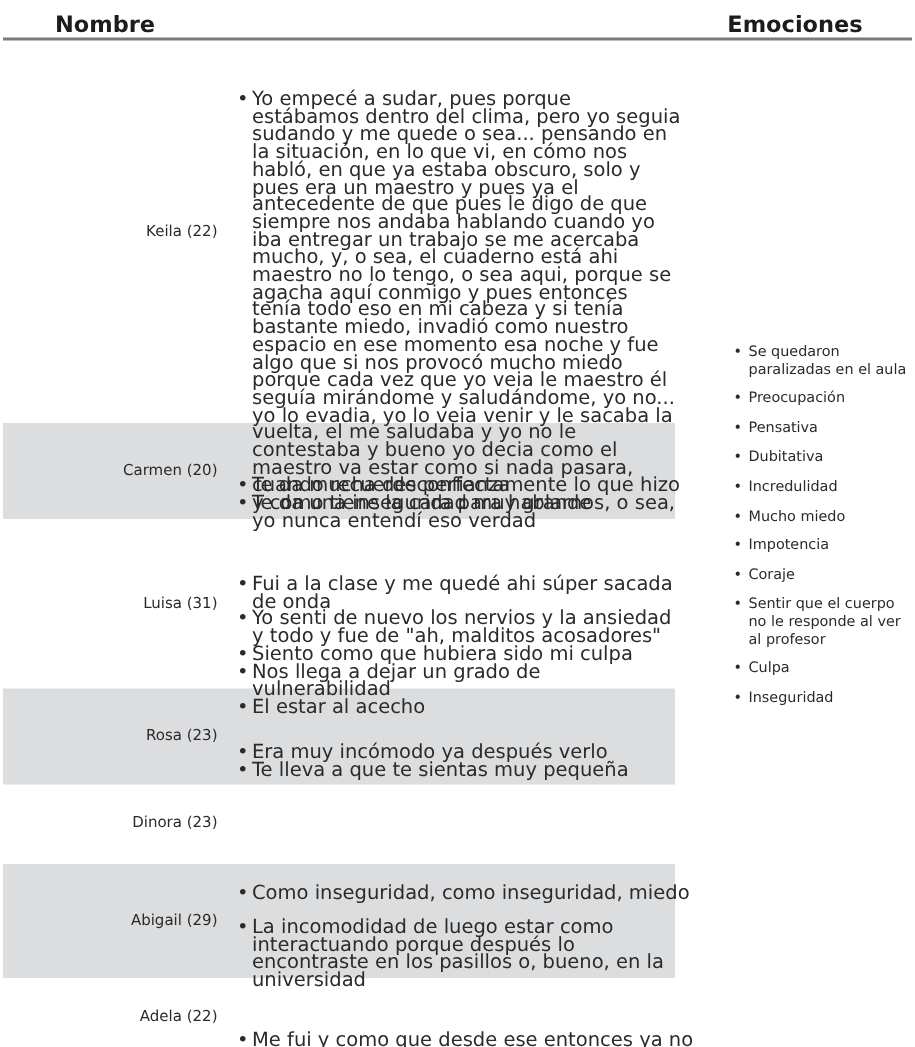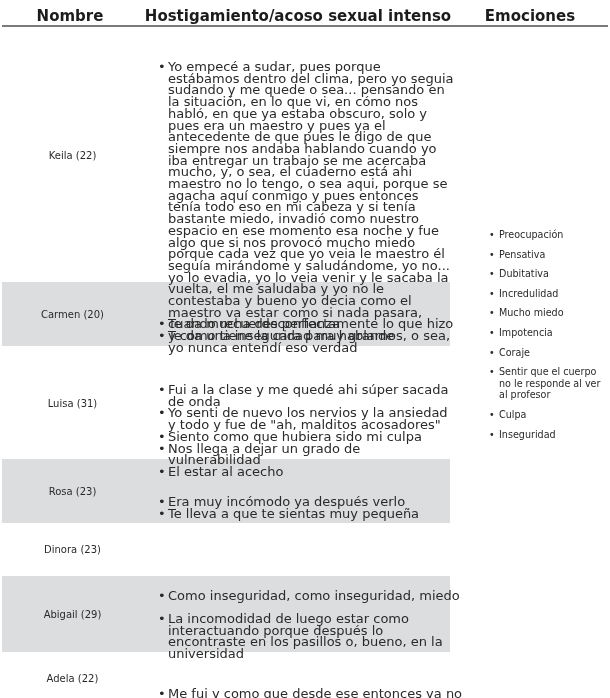--- a/index.html
+++ b/index.html
@@ -11,21 +11,21 @@
   .header .h {
     position: absolute; top: 7px; font-weight: bold; font-size: 15px; color: #1c1c1c;
     transform: translateX(-50%); white-space: nowrap;
   }
   .header-rule {
     position: absolute; left: 2px; top: 25px; width: 606px; height: 2px; background: #7a7a7a;
   }
   .row { position: absolute; left: 2px; width: 448px; }
   .row.shaded { background: #dcdddf; }
   .name {
-    position: absolute; left: 0; width: 145px; text-align: center;
+    position: absolute; left: 0; width: 145px; text-align: right;
     font-size: 10px; color: #2a2a2a; transform: translateY(-50%);
   }
   .quotes {
     position: absolute; left: 140px; width: 310px; margin: 16px; padding: 0; list-style: none;
     font-size: 13px; line-height: 11.7px; color: #2a2a2a;
   }
   .quotes li { position: relative; padding-left: 12px; }
   .quotes li::before {
     content: "•"; position: absolute; left: 2px; top: 0;
   }
@@ -34,21 +34,20 @@
     font-size: 9.6px; line-height: 11.6px; color: #2a2a2a;
   }
   .emotions li { position: relative; padding-left: 12px; margin-bottom: 8px; }
   .emotions li::before { content: "•"; position: absolute; left: 2px; top: 0; }
 </style>
 </head>
 <body>
 
 <div class="header">
   <span class="h" style="left:70px">Nombre</span>
-  <span class="h" style="left:298px">Hostigamiento/acoso sexual intenso</span>
   <span class="h" style="left:530px">Emociones</span>
 </div>
 <div class="header-rule"></div>
 
 <div class="row" style="top:27px;height:255px"></div>
 <div class="row shaded" style="top:282px;height:64px"></div>
 <div class="row" style="top:346px;height:113px"></div>
 <div class="row shaded" style="top:459px;height:64px"></div>
 <div class="row" style="top:523px;height:53px"></div>
 <div class="row shaded" style="top:576px;height:76px"></div>
@@ -84,20 +83,21 @@
   <li>Como inseguridad, como inseguridad, miedo</li>
 </ul>
 <ul class="quotes" style="top:597px;width:298px">
   <li>La incomodidad de luego estar como interactuando porque después lo encontraste en los pasillos o, bueno, en la universidad</li>
 </ul>
 <ul class="quotes" style="top:672px">
   <li>Me fui y como que desde ese entonces ya no fue igual</li>
 </ul>
 
 <ul class="emotions">
+  <li>Se quedaron paralizadas en el aula</li>
   <li>Preocupación</li>
   <li>Pensativa</li>
   <li>Dubitativa</li>
   <li>Incredulidad</li>
   <li>Mucho miedo</li>
   <li>Impotencia</li>
   <li>Coraje</li>
   <li>Sentir que el cuerpo no le responde al ver al profesor</li>
   <li>Culpa</li>
   <li>Inseguridad</li>

